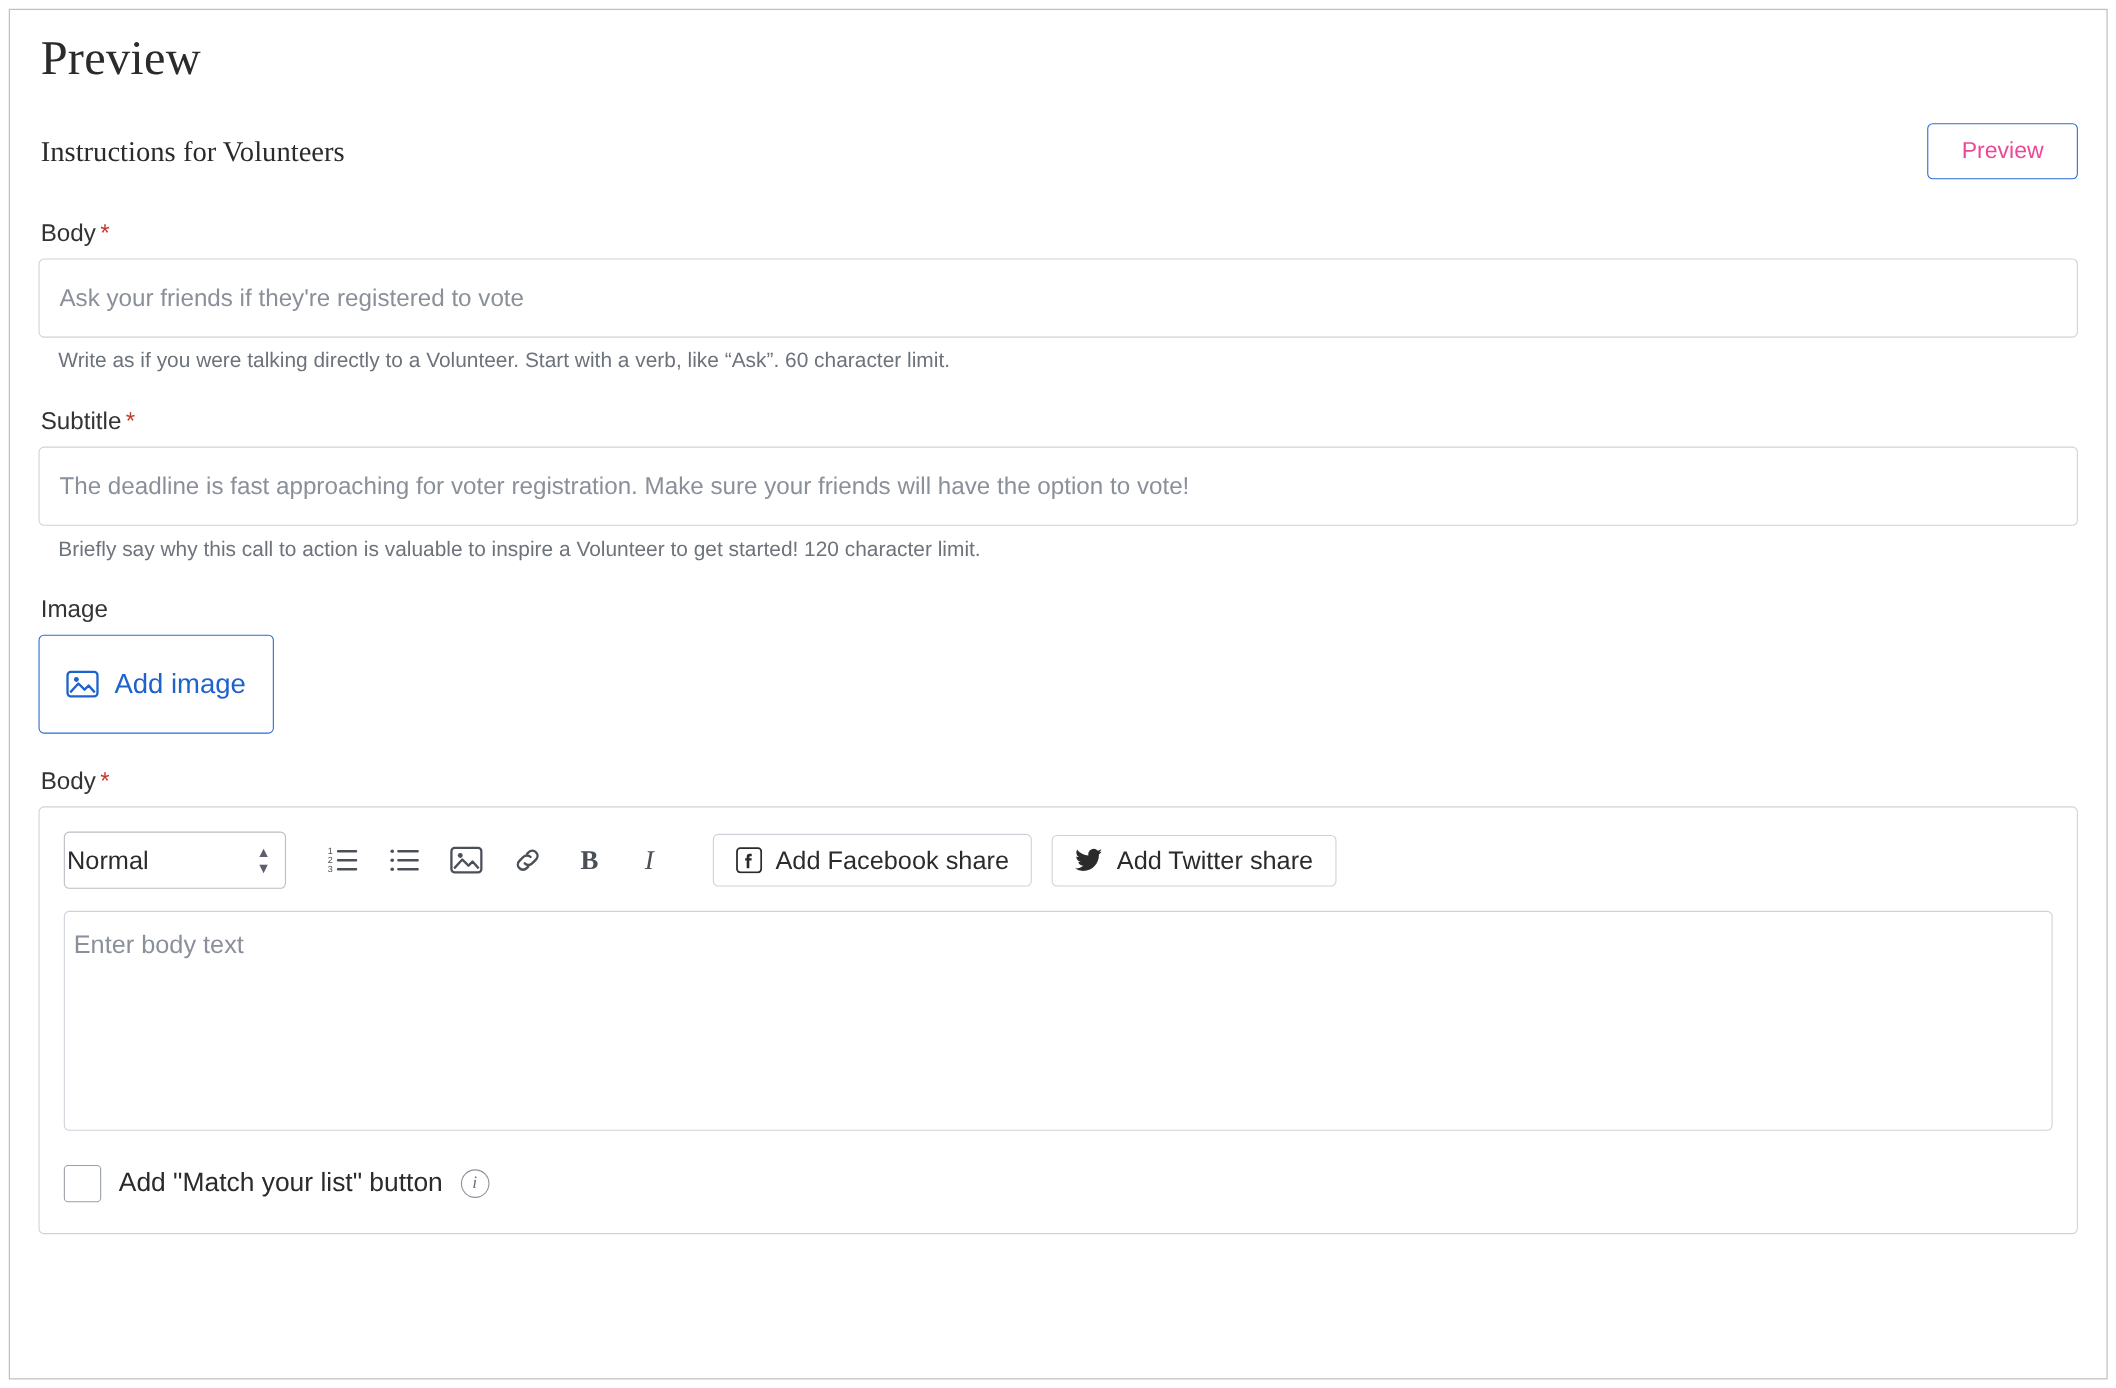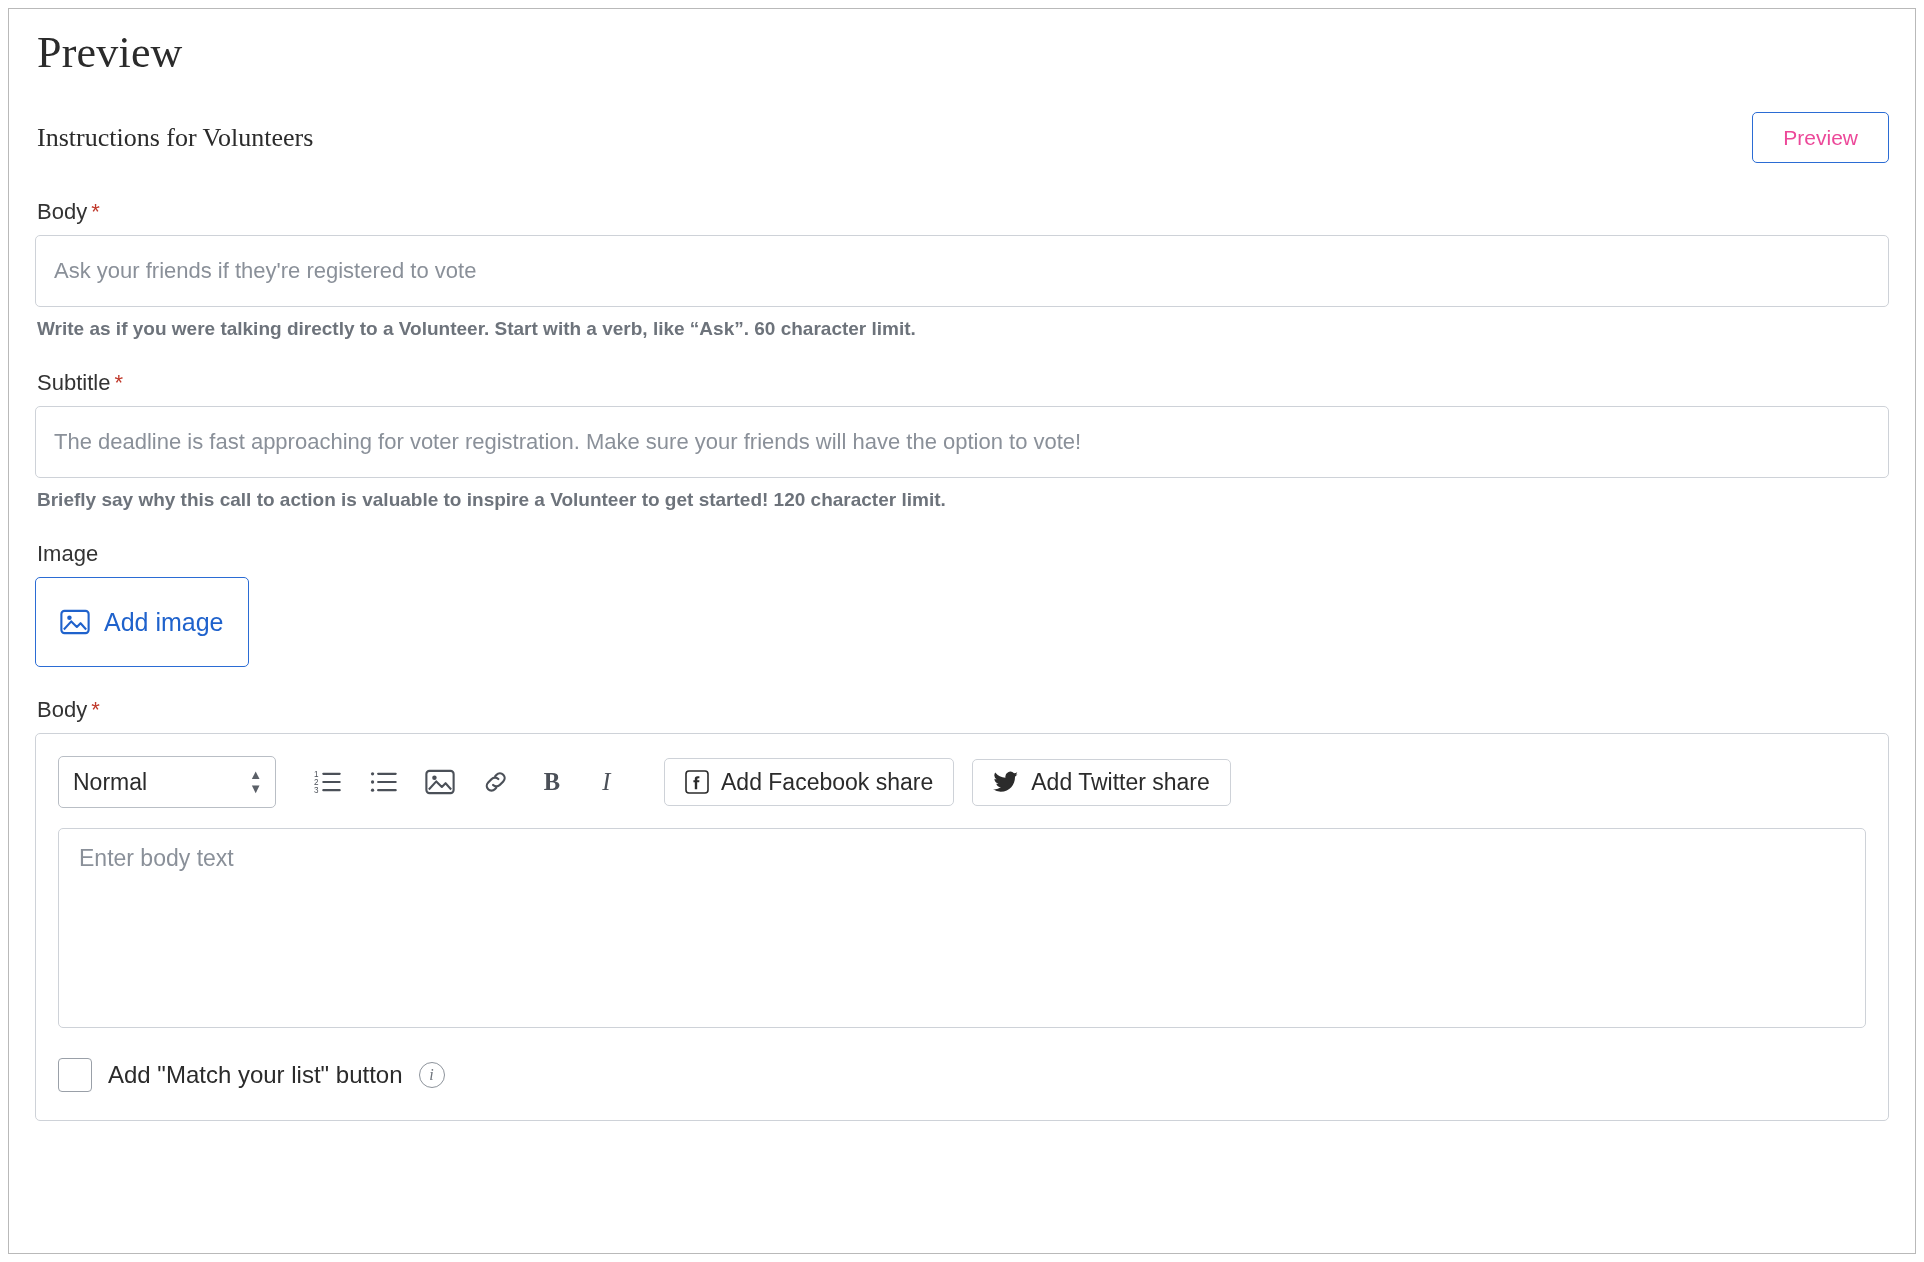--- a/index.html
+++ b/index.html
@@ -75,22 +75,21 @@
     font-size: 22px;
     color: #8a9099;
     background: #fff;
     outline: none;
     font-family: "Liberation Sans", sans-serif;
   }
   .text-input::placeholder { color: #8a9099; opacity: 1; }
   .helper {
     font-size: 19px;
     color: #6d737b;
-    margin: 11px 0 0 2px;
-    font-weight: bold;
+    margin: 11px 0 0 18px;
   }
   .field-block { margin-bottom: 30px; }
   .add-image-btn {
     display: inline-flex;
     align-items: center;
     gap: 14px;
     border: 1px solid #2b6cd4;
     color: #1f62cc;
     background: #fff;
     border-radius: 5px;
@@ -106,27 +105,27 @@
     padding: 22px;
     margin-top: 4px;
   }
   .toolbar {
     display: flex;
     align-items: center;
     gap: 0;
     margin-bottom: 20px;
   }
   .style-select {
-    width: 218px;
+    width: 202px;
     height: 52px;
     border: 1px solid #b9bec5;
     border-radius: 5px;
     font-size: 23px;
     color: #2b2b2b;
-    padding: 0 14px;
+    padding: 0 2px;
     background: #fff;
     appearance: none;
     -webkit-appearance: none;
     font-family: "Liberation Sans", sans-serif;
     position: relative;
   }
   .select-shell { position: relative; margin-right: 24px; }
   .select-arrows {
     position: absolute;
     right: 14px;
@@ -163,21 +162,21 @@
     margin-left: 18px;
     font-family: "Liberation Sans", sans-serif;
     line-height: 1;
   }
   .share-btn:first-of-type { margin-left: 28px; align-items: center; }
   .body-area {
     width: 100%;
     height: 200px;
     border: 1px solid #ced2d8;
     border-radius: 5px;
-    padding: 16px 20px;
+    padding: 16px 8px;
     font-size: 23px;
     color: #8a9099;
     resize: none;
     outline: none;
     font-family: "Liberation Sans", sans-serif;
   }
   .body-area::placeholder { color: #8a9099; opacity: 1; }
   .check-row {
     display: flex;
     align-items: center;

